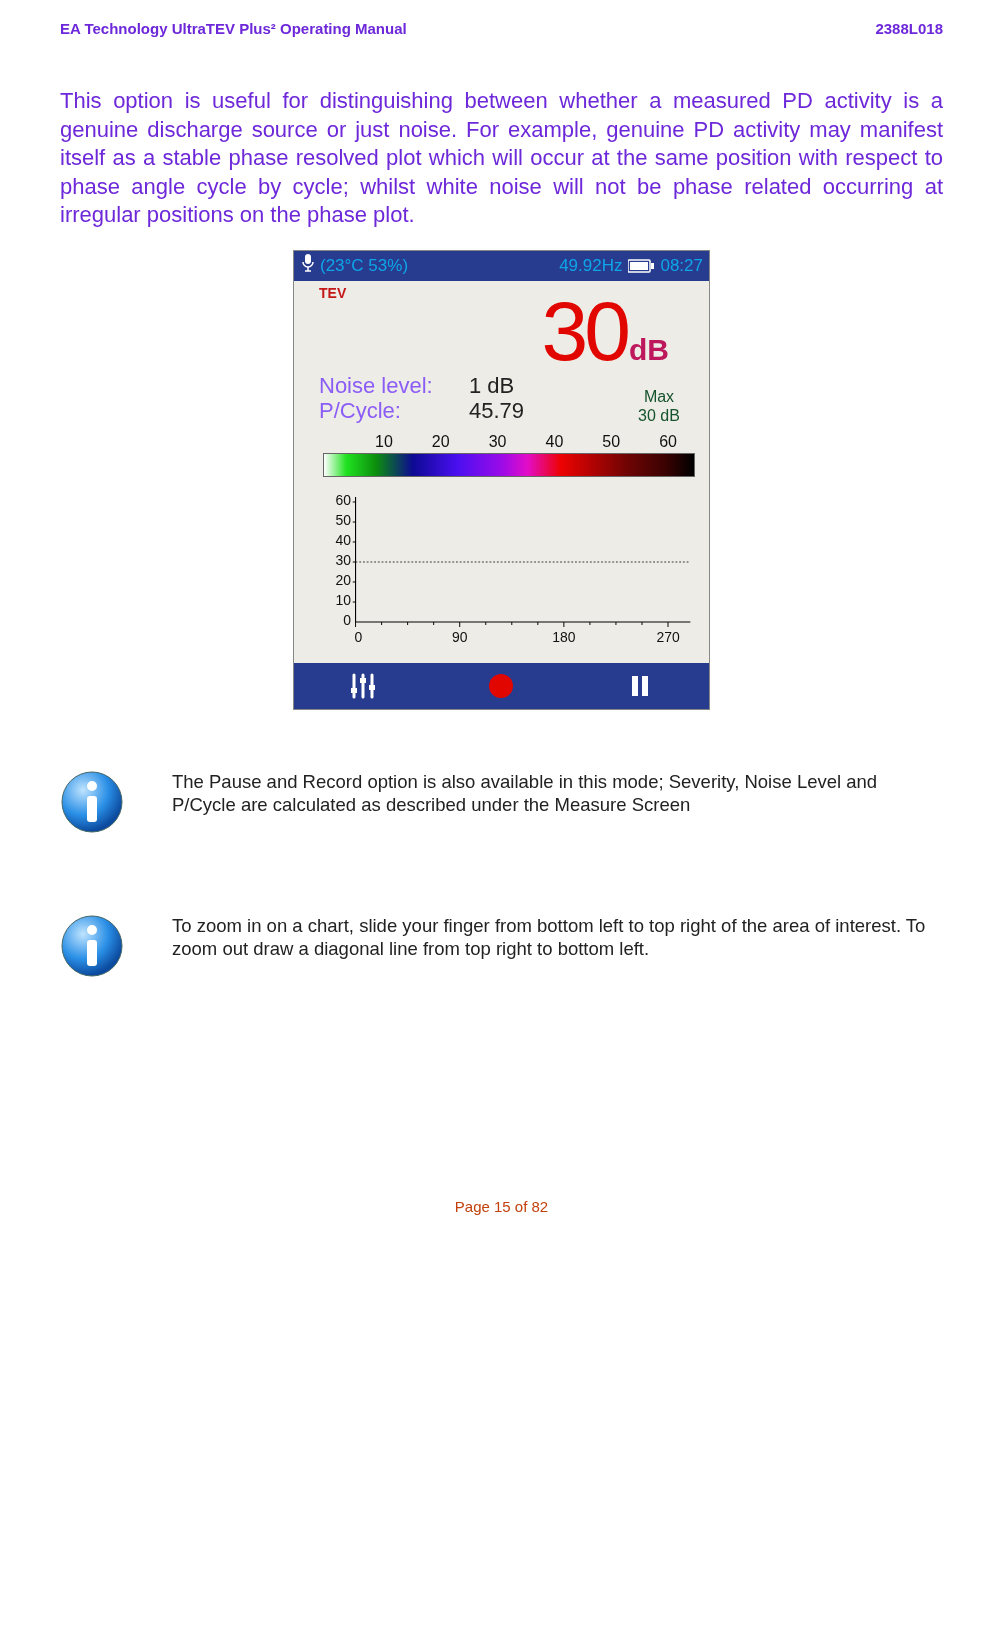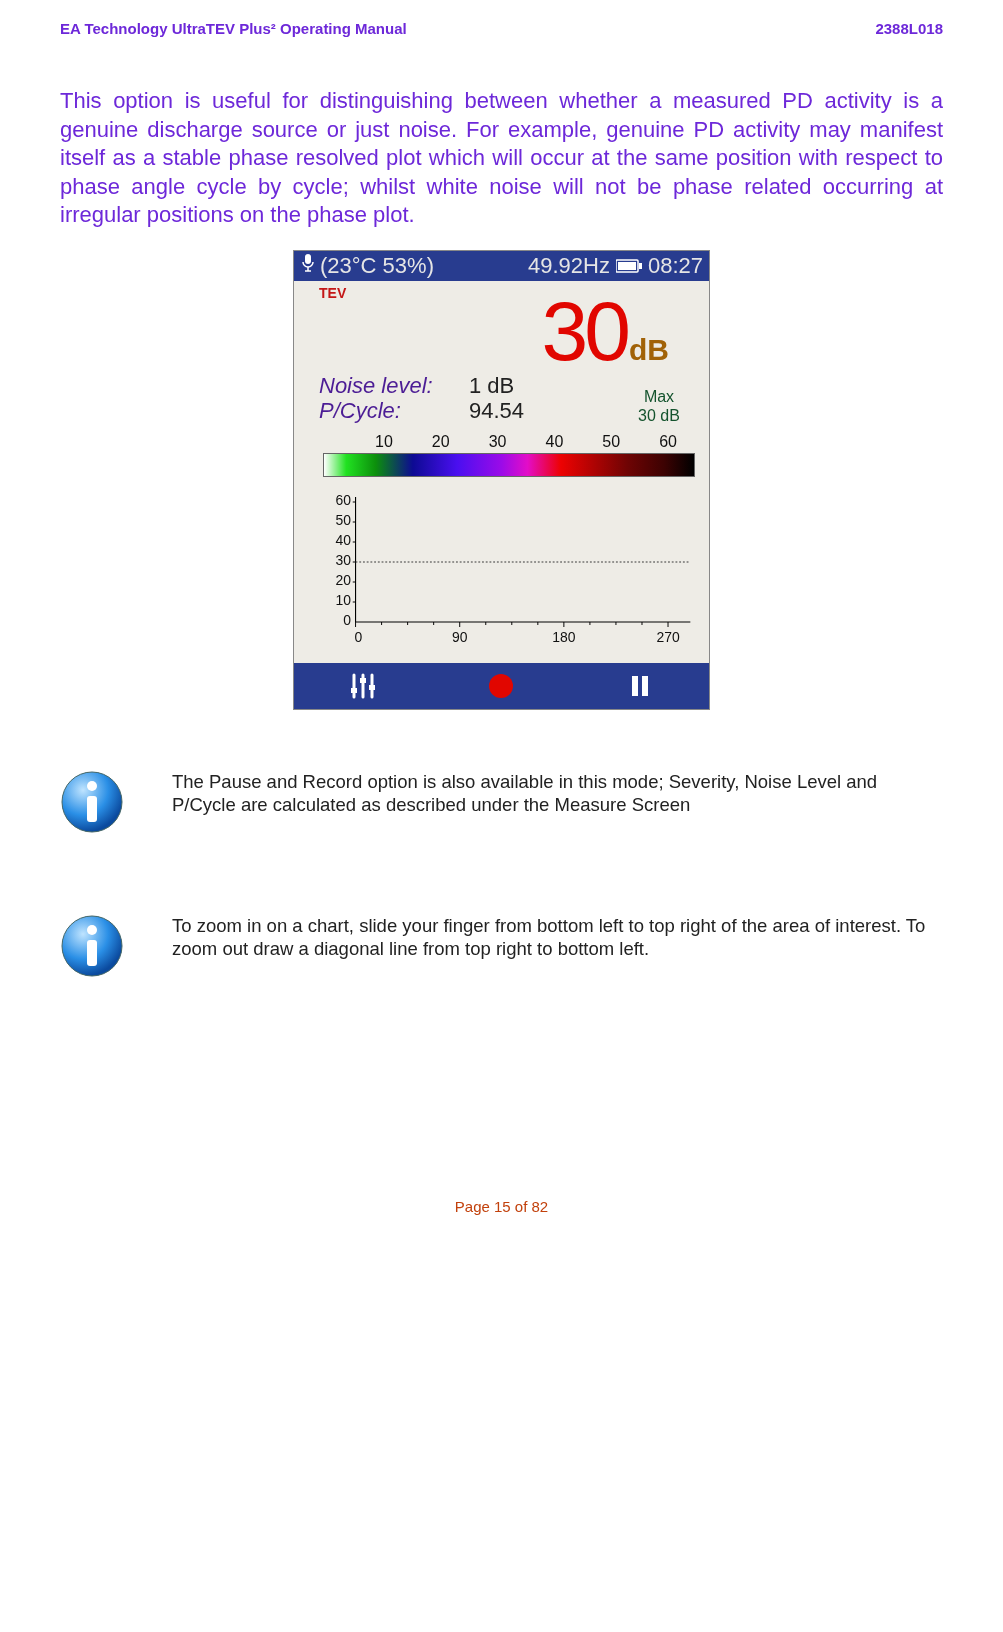--- a/index.html
+++ b/index.html
@@ -31,26 +31,26 @@
 
   
   .device-wrap {
     width: 415px;
     margin: 0 auto 60px auto;
     border: 1px solid #888;
     background: #eeece6;
   }
   .dev-top {
     background: #283c8f;
-    color: #e5e5e5;
+    color: #0ea5e9;
     height: 30px;
     display: flex;
     align-items: center;
     padding: 0 6px;
-    font-size: 22px;
+    font-size: 17px;
   }
   .dev-top .mic-icon svg { width: 16px; height: 20px; }
   .dev-top .env { margin-left: 4px; }
   .dev-top .freq { margin-left: auto; }
   .dev-top .batt { margin: 0 6px; display:inline-flex; align-items:center; }
   .dev-top .batt svg { width: 26px; height: 14px; }
   .dev-top .clock { }
 
   .dev-main {
     padding: 4px 10px 6px 10px;
@@ -58,30 +58,30 @@
     margin-left: 15px;
   }
   .dev-label-tev { color: #c41717; font-size: 14px; font-weight: 600; }
   .big-reading {
     text-align: right;
     padding-right: 30px;
     line-height: 1;
     margin-top: -12px;
   }
   .big-val { font-size: 84px; color: #e10600; font-weight: 400; letter-spacing: -4px; }
-  .big-unit { font-size: 30px; color: #a16207; font-weight: 600; padding-left: 2px; }
+  .big-unit { font-size: 30px; color: #be185d; font-weight: 600; padding-left: 2px; }
 
   .stats-row { display: flex; }
   .stats-left {
     flex: 1;
     font-size: 22px;
     color: #222;
     line-height: 1.15;
   }
-  .stats-left .lbl { display: inline-block; width: 150px; font-weight: 400; color:#4c1d95; font-family: Arial, sans-serif; font-stretch: condensed; font-style: italic; }
+  .stats-left .lbl { display: inline-block; width: 150px; font-weight: 400; color:#8b5cf6; font-family: Arial, sans-serif; font-stretch: condensed; }
   .stats-right {
     width: 80px;
     text-align: center;
     font-size: 16px;
     color: #14532d;
     padding-top: 14px;
     line-height: 1.2;
   }
 
   .spectrum-row {
@@ -181,21 +181,21 @@
     <div class="dev-main">
       <div class="dev-label-tev">TEV</div>
 
       <div class="big-reading">
         <span class="big-val">30</span><span class="big-unit">dB</span>
       </div>
 
       <div class="stats-row">
         <div class="stats-left">
           <div><span class="lbl">Noise level:</span><span>1 dB</span></div>
-          <div><span class="lbl">P/Cycle:</span><span>94.54</span></div>
+          <div><span class="lbl">P/Cycle:</span><span>45.79</span></div>
         </div>
         <div class="stats-right">
           <div>Max</div>
           <div>30 dB</div>
         </div>
       </div>
 
       <div class="spectrum-row">
         <div class="spectrum-labels">
           <span>10</span>

